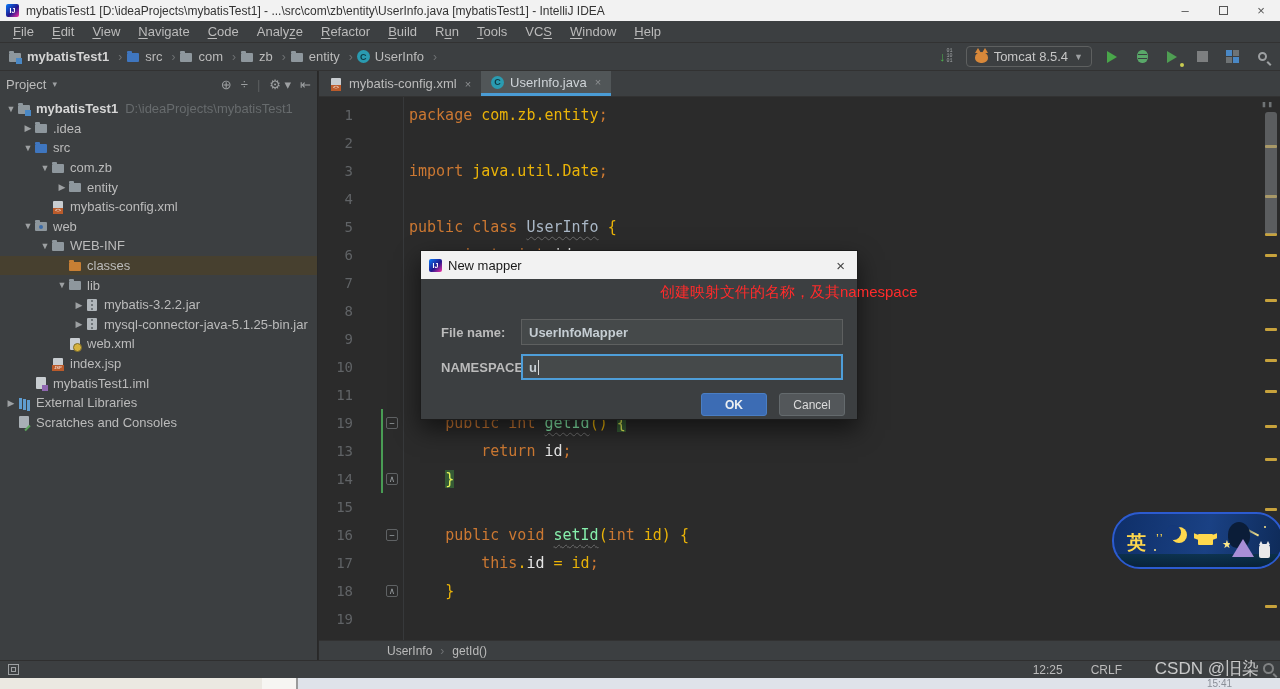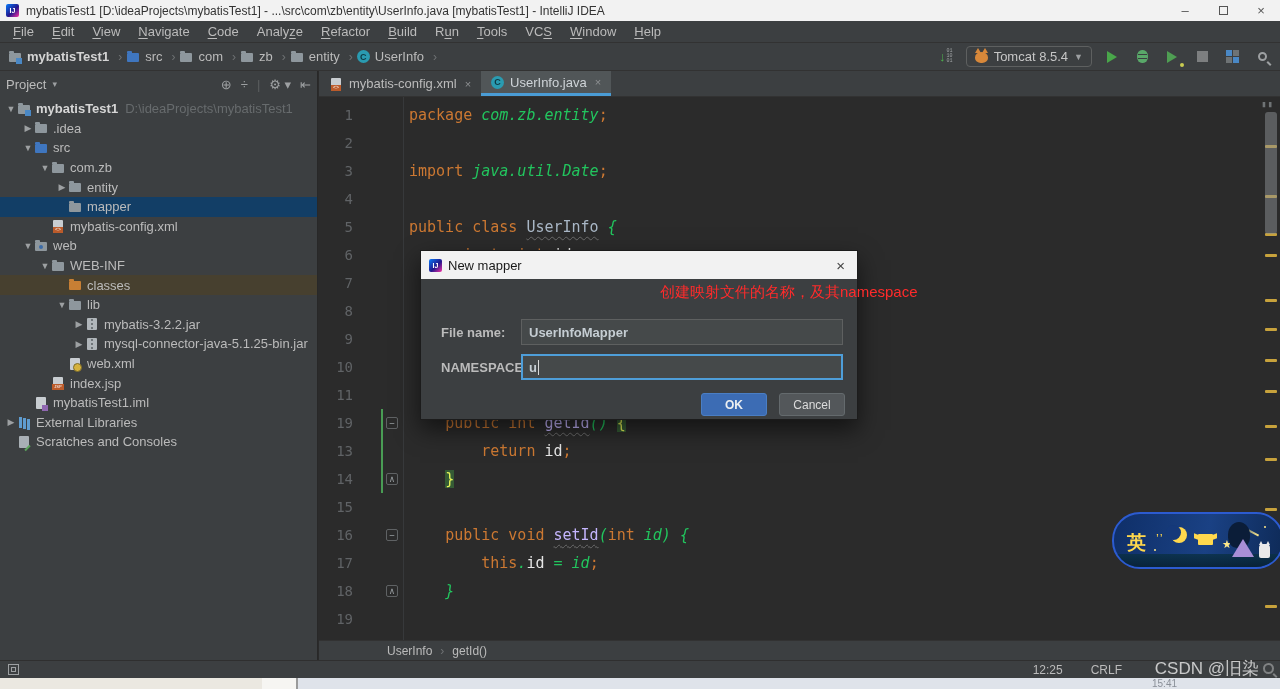--- a/index.html
+++ b/index.html
@@ -103,23 +103,23 @@
   .code-area { position:absolute; left:0; top:26px; width:961px; height:543px; overflow:hidden;
     font-family:"DejaVu Sans Mono", monospace; font-size:15px; }
   .code-area:before { content:""; position:absolute; left:84px; top:0; bottom:0; width:1px; background:#37393b; }
   .code-scroll { position:absolute; left:0; top:4px; width:100%; }
   .code-row { height:28px; line-height:28px; position:relative; }
   .ln { position:absolute; left:6px; width:28px; text-align:right; color:#606366; font-size:14px; }
   .fold { position:absolute; left:67px; top:8px; width:12px; height:12px; border:1px solid #5f6264; border-radius:2px;
     color:#9aa0a3; font-size:9px; line-height:10px; text-align:center; background:#2b2b2b; }
   .code-text { position:absolute; left:90px; white-space:pre; }
   .tok-kw { color:#cc7832; }
-  .tok-pl { color:#22c55e;font-style:italic; }
+  .tok-pl { color:#eab308; }
   .tok-fld { color:#e5e5e5; }
-  .tok-mth { color:#c4b5fd; text-decoration:underline wavy #6b6b6b 1px; text-underline-offset:4px; }
+  .tok-mth { color:#86efac; text-decoration:underline wavy #6b6b6b 1px; text-underline-offset:4px; }
   .tok-cls { color:#a9b7c6; text-decoration:underline wavy #6b6b6b 1px; text-underline-offset:4px; }
   .tok-brc { color:#e8f55a; background:#355c35; }
   .change-bar { position:absolute; left:62px; top:312px; width:2px; height:84px; background:#499c54; }
   .stripe { position:absolute; right:0; top:0; width:18px; height:543px; }
   .stripe-mark { position:absolute; right:3px; width:12px; height:3px; background:#c7a23c; border-radius:1px; }
   .scroll-thumb { position:absolute; right:3px; top:15px; width:12px; height:122px; background:rgba(140,144,148,.5); border-radius:3px; }
   .top-handle { position:absolute; right:6px; top:2px; color:#6f7375; font-size:9px; letter-spacing:1px; }
   .editor-crumbs { position:absolute; left:0; bottom:0; width:961px; height:20px; background:#3c3f41; border-top:1px solid #323232;
     display:flex; align-items:center; padding-left:68px; gap:8px; color:#bbbbbb; font-size:12px; }
   .editor-crumbs .sep { color:#6e7173; }
@@ -129,21 +129,21 @@
   .sb-icon { width:11px; height:11px; border:1px solid #9da0a2; position:relative; }
   .sb-icon:before { content:""; position:absolute; left:2px; top:2px; right:2px; bottom:2px; border:1px solid #9da0a2; }
   .sb-right { margin-left:auto; display:flex; align-items:center; gap:28px; margin-right:150px; }
   .watermark { position:absolute; right:6px; top:657px; font-size:17px; color:rgba(225,225,225,.85); display:flex; align-items:center; gap:4px; z-index:90; }
   .wm-mag { width:11px; height:11px; border:2px solid rgba(255,255,255,.35); border-radius:50%; position:relative; }
   .wm-mag:after { content:""; position:absolute; width:2px; height:5px; background:rgba(255,255,255,.35); transform:rotate(-45deg); left:9px; top:8px; }
   .bottomstrip { position:absolute; left:0; top:678px; width:1280px; height:11px; background:#dfe3ea; overflow:hidden; }
   .bs-left { position:absolute; left:0; top:0; width:262px; height:11px; background:#ebe8e1; }
   .bs-mid { position:absolute; left:262px; top:0; width:34px; height:11px; background:#f6f5f2; }
   .bs-div { position:absolute; left:296px; top:0; width:2px; height:11px; background:#9a9a9a; }
-  .bs-time { position:absolute; left:1152px; top:0px; font-size:10px; color:#8a8f98; }
+  .bs-time { position:absolute; left:1207px; top:0px; font-size:10px; color:#8a8f98; }
   
   .dialog { position:absolute; left:420px; top:250px; width:438px; height:170px; z-index:50;
     background:#3c3f41; box-shadow:0 10px 22px rgba(0,0,0,.55); border:1px solid #1c1c1c; }
   .dlg-titlebar { height:28px; background:#f2f2f2; display:flex; align-items:center; padding:0 8px; color:#1a1a1a; }
   .dlg-title { margin-left:6px; font-size:13px; }
   .dlg-close { margin-left:auto; color:#444; font-size:15px; padding:0 4px; }
   .dlg-body { position:relative; height:142px; }
   .dlg-row { position:absolute; left:20px; display:flex; align-items:center;font-weight:bold; }
   .dlg-label { width:80px; color:#bbbbbb; }
   .dlg-input { width:322px; height:26px; background:#45494a; border:1px solid #5e6060; color:#c5cdd3;
@@ -332,27 +332,20 @@
           </span>
           <span class="tree-label">com.zb</span>
         </div>
         <div class="tree-row" style="padding-left: 56px;">
           <span class="arrow">▶</span>
           <span class="ticon folder">
             <span class="fold-shape"></span>
           </span>
           <span class="tree-label">entity</span>
         </div>
-        <div class="tree-row sel" style="padding-left: 56px;">
-          <span class="arrow"></span>
-          <span class="ticon folder">
-            <span class="fold-shape"></span>
-          </span>
-          <span class="tree-label">mapper</span>
-        </div>
         <div class="tree-row" style="padding-left: 39px;">
           <span class="arrow"></span>
           <span class="ticon xml">
             <span class="doc-shape"></span>
           </span>
           <span class="tree-label">mybatis-config.xml</span>
         </div>
         <div class="tree-row" style="padding-left: 22px;">
           <span class="arrow">▼</span>
           <span class="ticon f-web">

